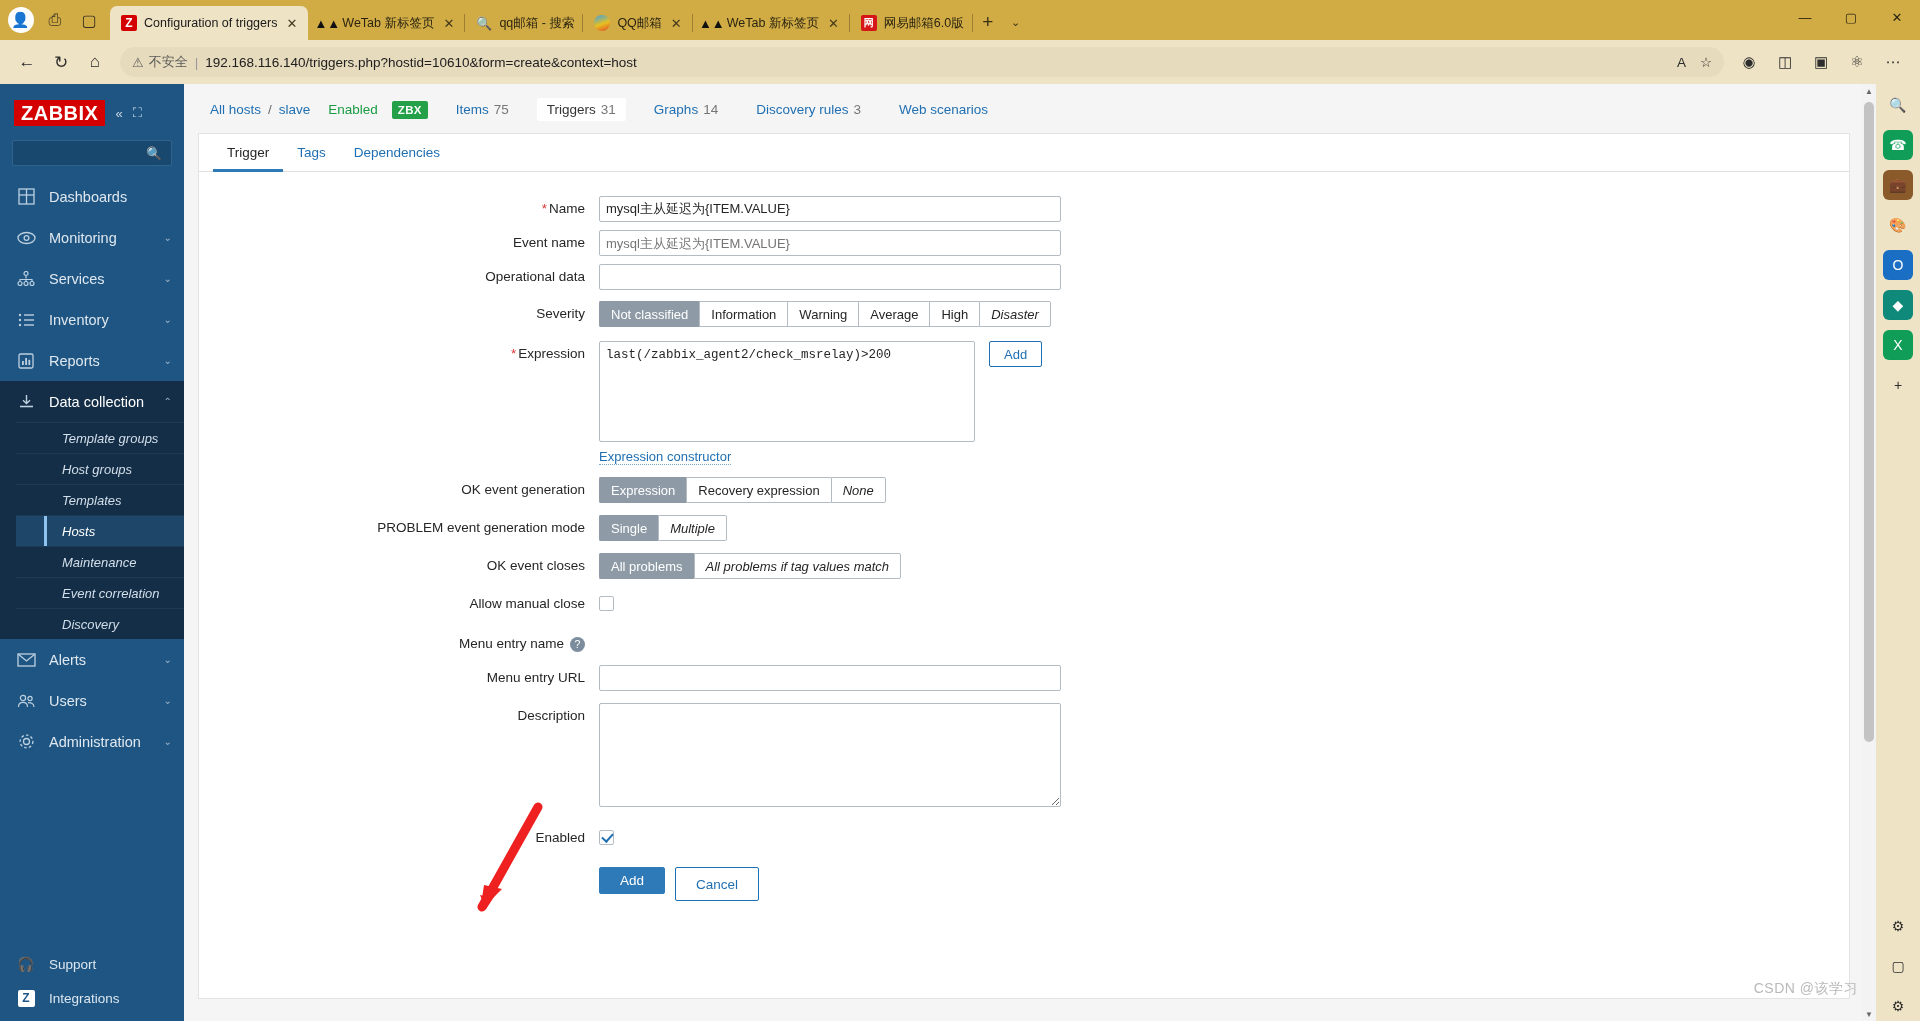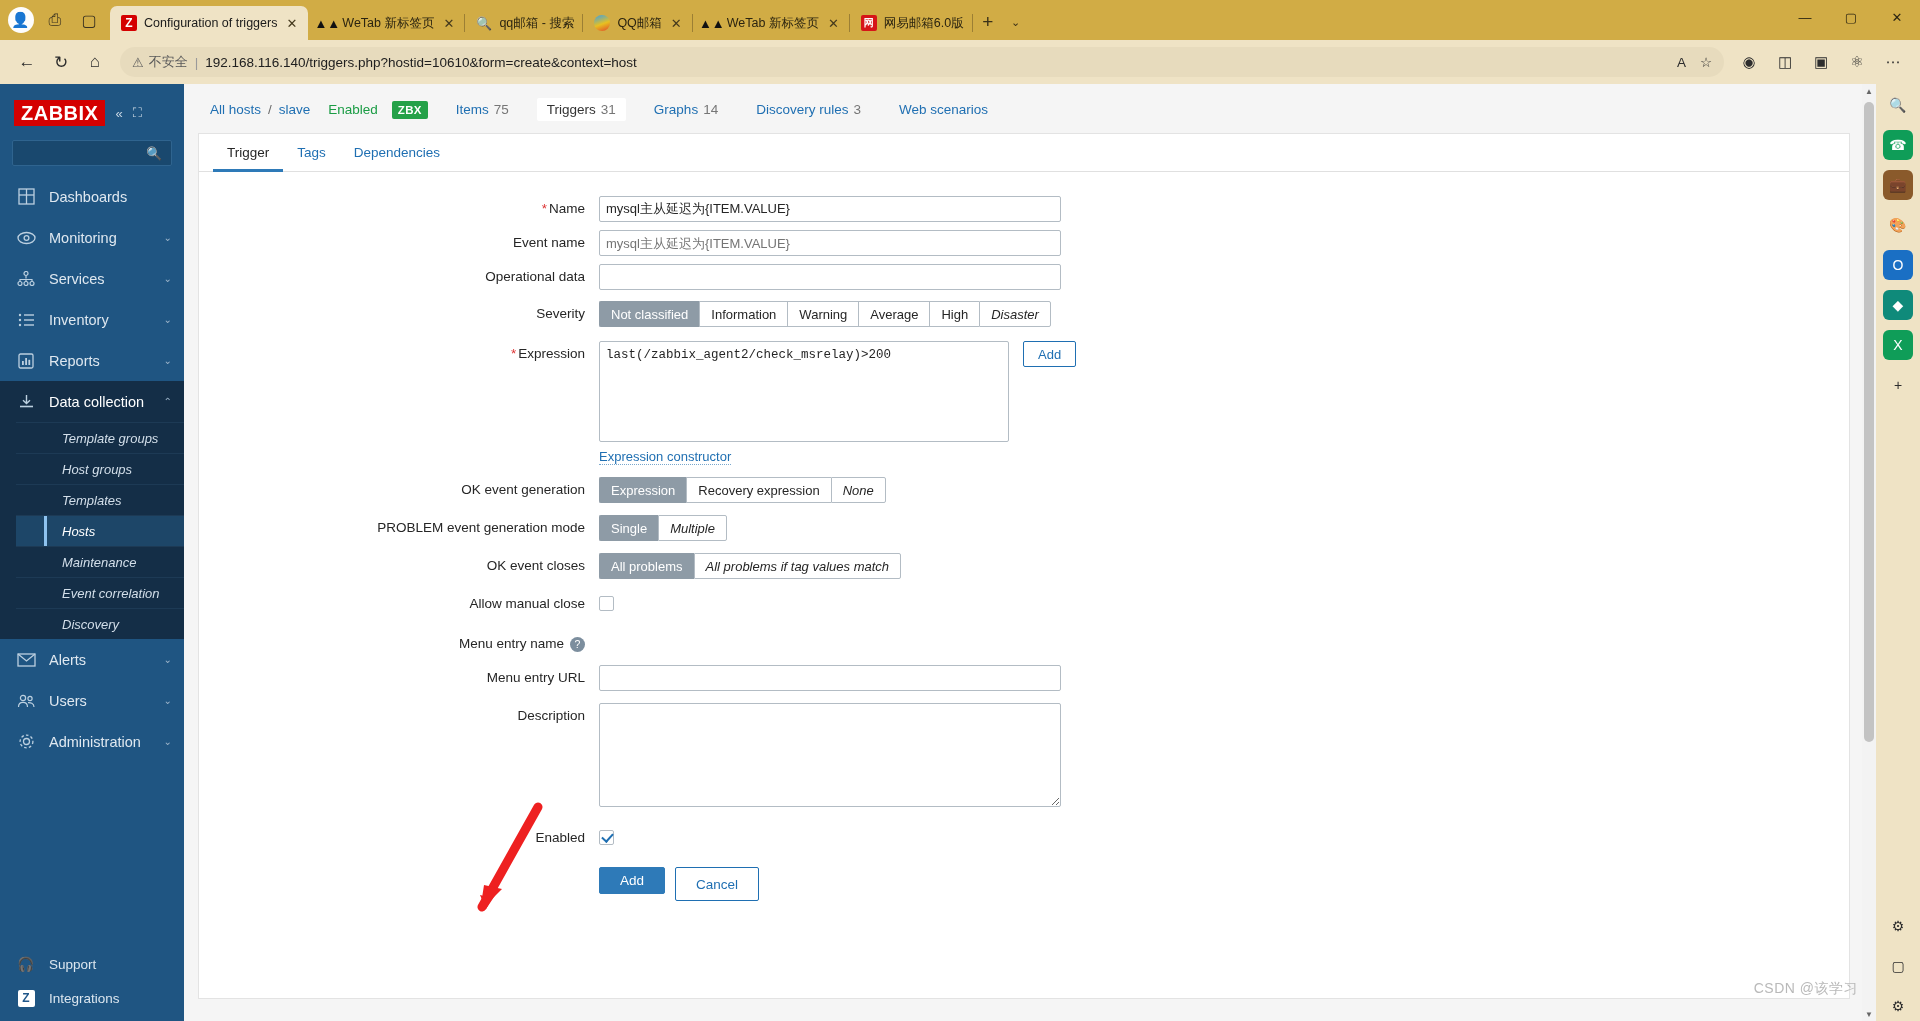--- a/index.html
+++ b/index.html
@@ -196,21 +196,21 @@
   .seg {
     border: 1px solid #b3bcc4; border-right: none; padding: 0 11px; height: 26px;
     display: flex; align-items: center; font-size: 13px; color: #262626; background: #fff;
   }
   .seg:last-child { border-right: 1px solid #b3bcc4; }
   .seg.on { background: #8e9ba6; color: #fff; border-color: #8e9ba6; }
   .seg:first-child { border-radius: 2px 0 0 2px; }
   .seg:last-child { border-radius: 0 2px 2px 0; font-style: italic; }
   .exprwrap { display: flex; align-items: flex-start; gap: 14px; }
   .expr {
-    width: 410px; height: 101px; border: 1px solid #b3bcc4; border-radius: 2px;
+    width: 376px; height: 101px; border: 1px solid #b3bcc4; border-radius: 2px;
     font-family: "Liberation Mono", monospace; font-size: 12.5px; color: #262626;
     padding: 5px 6px; resize: none; line-height: 16px; background: #fff;
   }
   .btn-add-sm {
     border: 1px solid #1f6fb2; background: #fff; color: #1f6fb2;
     height: 26px; padding: 0 14px; font-size: 13px; border-radius: 2px;
     font-family: "Liberation Sans", sans-serif;
   }
   .exprlink { color: #1f6fb2; font-size: 13px; border-bottom: 1px dotted #7aa8cd; margin-top: 7px; display: inline-block; }
   .chk {

